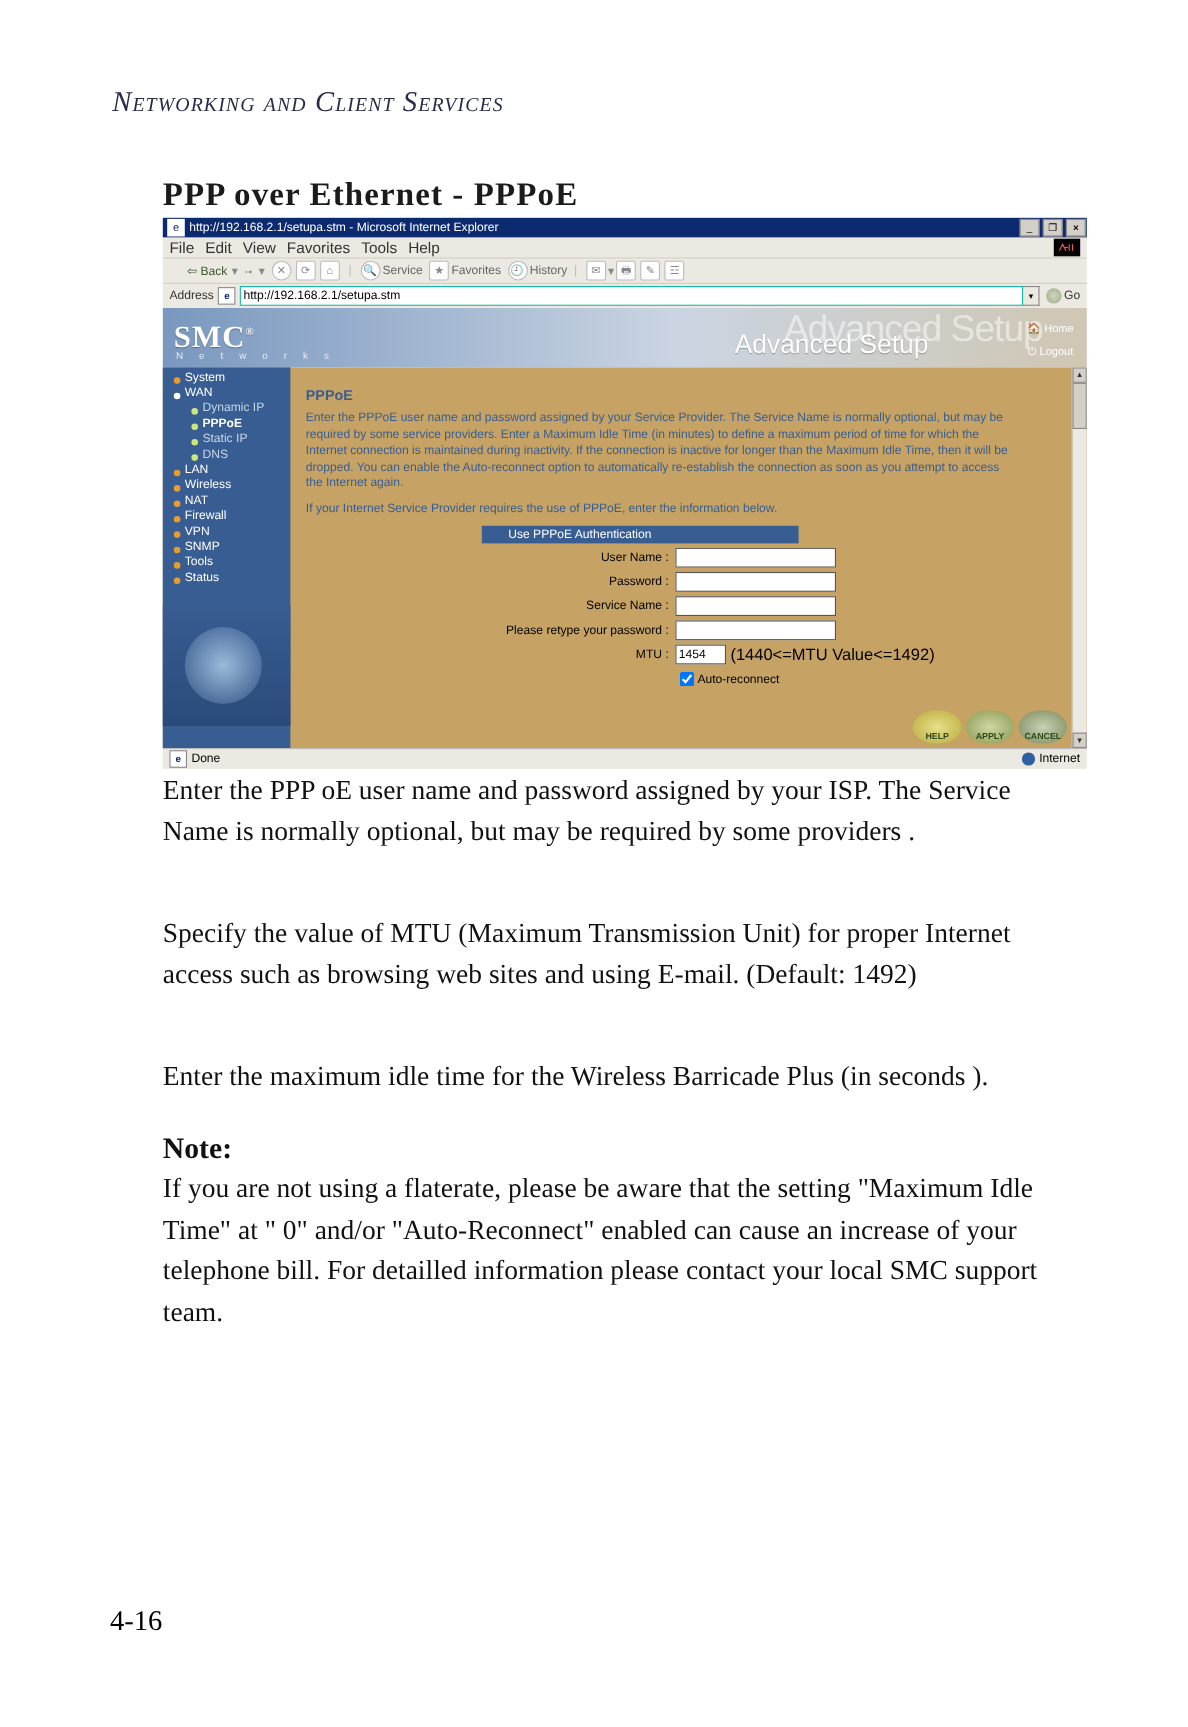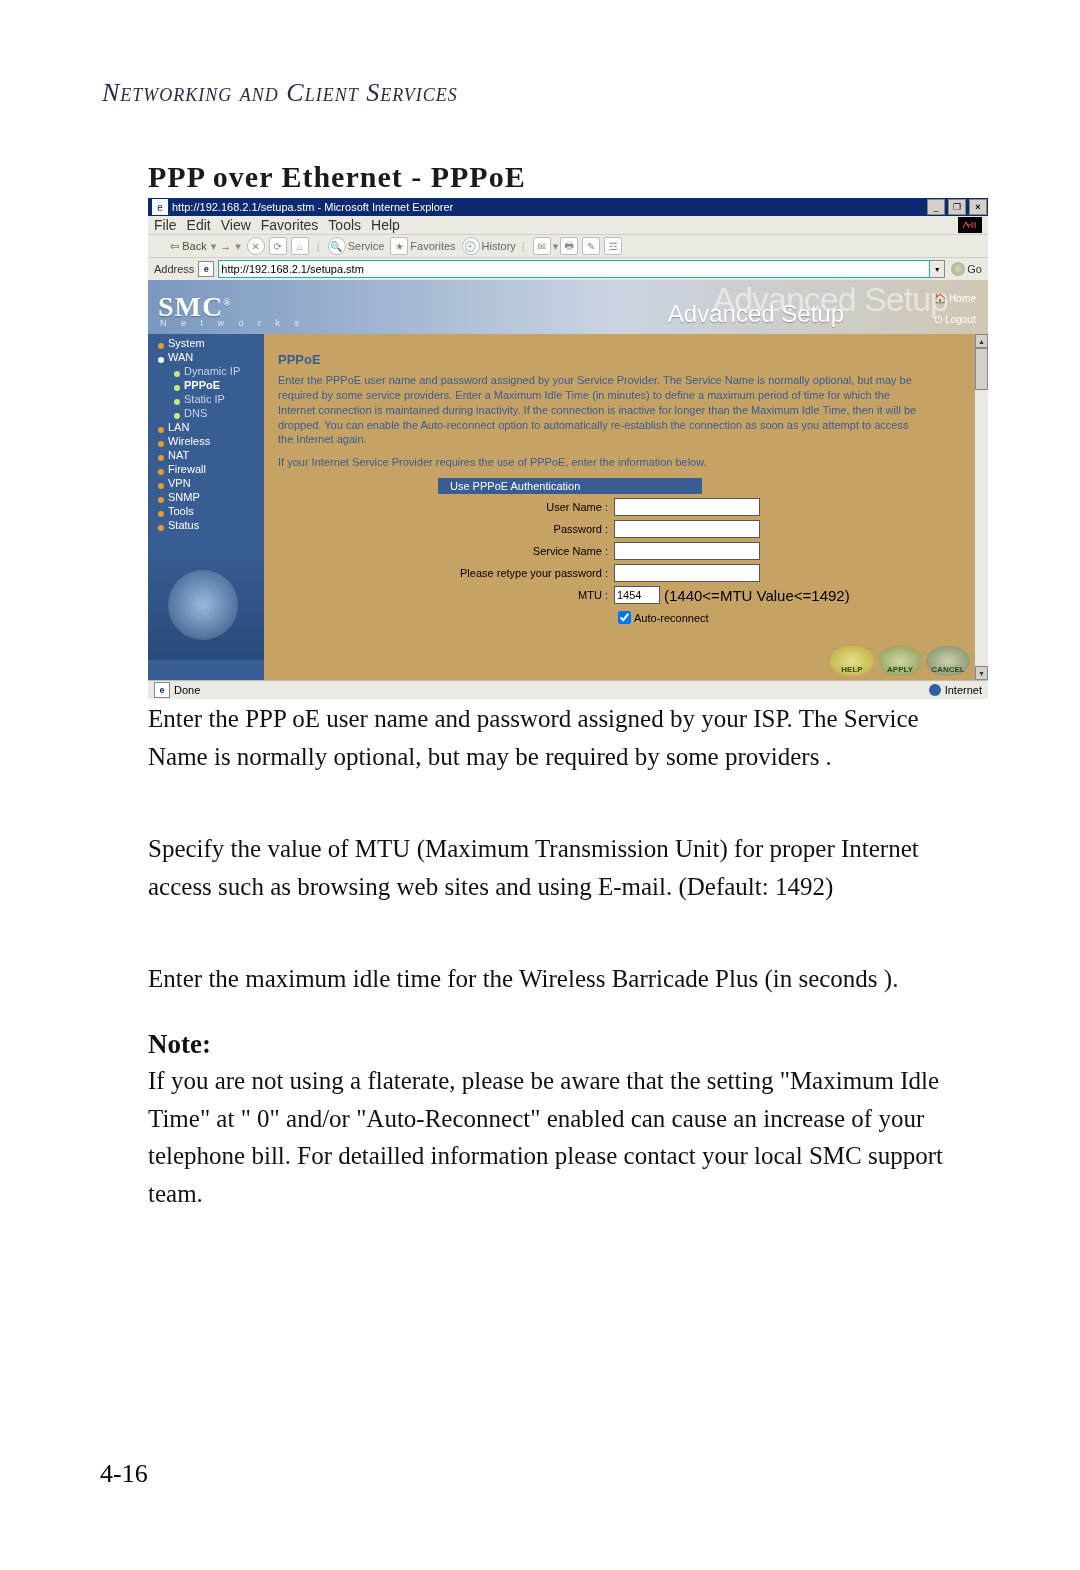--- a/index.html
+++ b/index.html
@@ -50,21 +50,21 @@
 .sidebar-img .glow { position: absolute; left: 20px; top: 20px; width: 70px; height: 70px; border-radius: 50%; background: radial-gradient(rgba(200,230,255,.7), rgba(0,0,0,0)); }
 .content { flex: 1; padding: 10px 14px; color: #385d92; font-size: 11px; position: relative; overflow: hidden; }
 .content .scroll-v { position: absolute; right: 0; top: 0; bottom: 0; width: 13px; background: #ece9e2; border-left: 1px solid #b0a890; }
 .content .scroll-v .sbtn { width: 11px; height: 12px; background: #d4d0c8; border: 1px solid #888; margin: 0 auto; display: flex; align-items: center; justify-content: center; font-size: 7px; color: #333; }
 .content .scroll-v .thumb { width: 11px; height: 40px; background: #d4d0c8; border: 1px solid #888; margin: 0 auto; }
 .content .scroll-v .spacer { flex: 1; }
 .content .scroll-v { display: flex; flex-direction: column; }
 .content h3 { margin: 8px 0 6px; color: #385d92; font-size: 13px; font-family: Arial, sans-serif; }
 .content p { margin: 0 0 8px; line-height: 1.35; color: #385d92; max-width: 640px; }
 .form-table { margin-left: 160px; font-size: 11px; color: #000; }
-.form-table .fhdr { background: #385d92; color: #fff; padding: 2px 12px; width: 240px; }
+.form-table .fhdr { background: #385d92; color: #fff; padding: 2px 24px; width: 240px; }
 .form-table .frow { display: flex; align-items: center; margin-top: 4px; }
 .form-table .flabel { width: 170px; text-align: right; padding-right: 6px; color: #000; }
 .form-table input[type="text"], .form-table input[type="password"] { width: 140px; height: 14px; border: 1px solid #555; font-size: 11px; }
 .form-table .mtu { width: 40px !important; }
 .form-table .hint { font-size: 15px; margin-left: 4px; color: #000; }
 .form-table .idle { width: 30px !important; }
 .rbtns { position: absolute; right: 18px; bottom: 4px; display: flex; gap: 4px; }
 .rbtn { width: 44px; height: 28px; border-radius: 50%/55%; display: flex; align-items: flex-end; justify-content: center; padding-bottom: 2px; font-size: 8px; color: #2e4a1a; font-weight: bold; }
 .rbtn.help { background: radial-gradient(#e8e08a, #b8aa3a); }
 .rbtn.apply { background: radial-gradient(#d0d6a4, #869a4e); }

